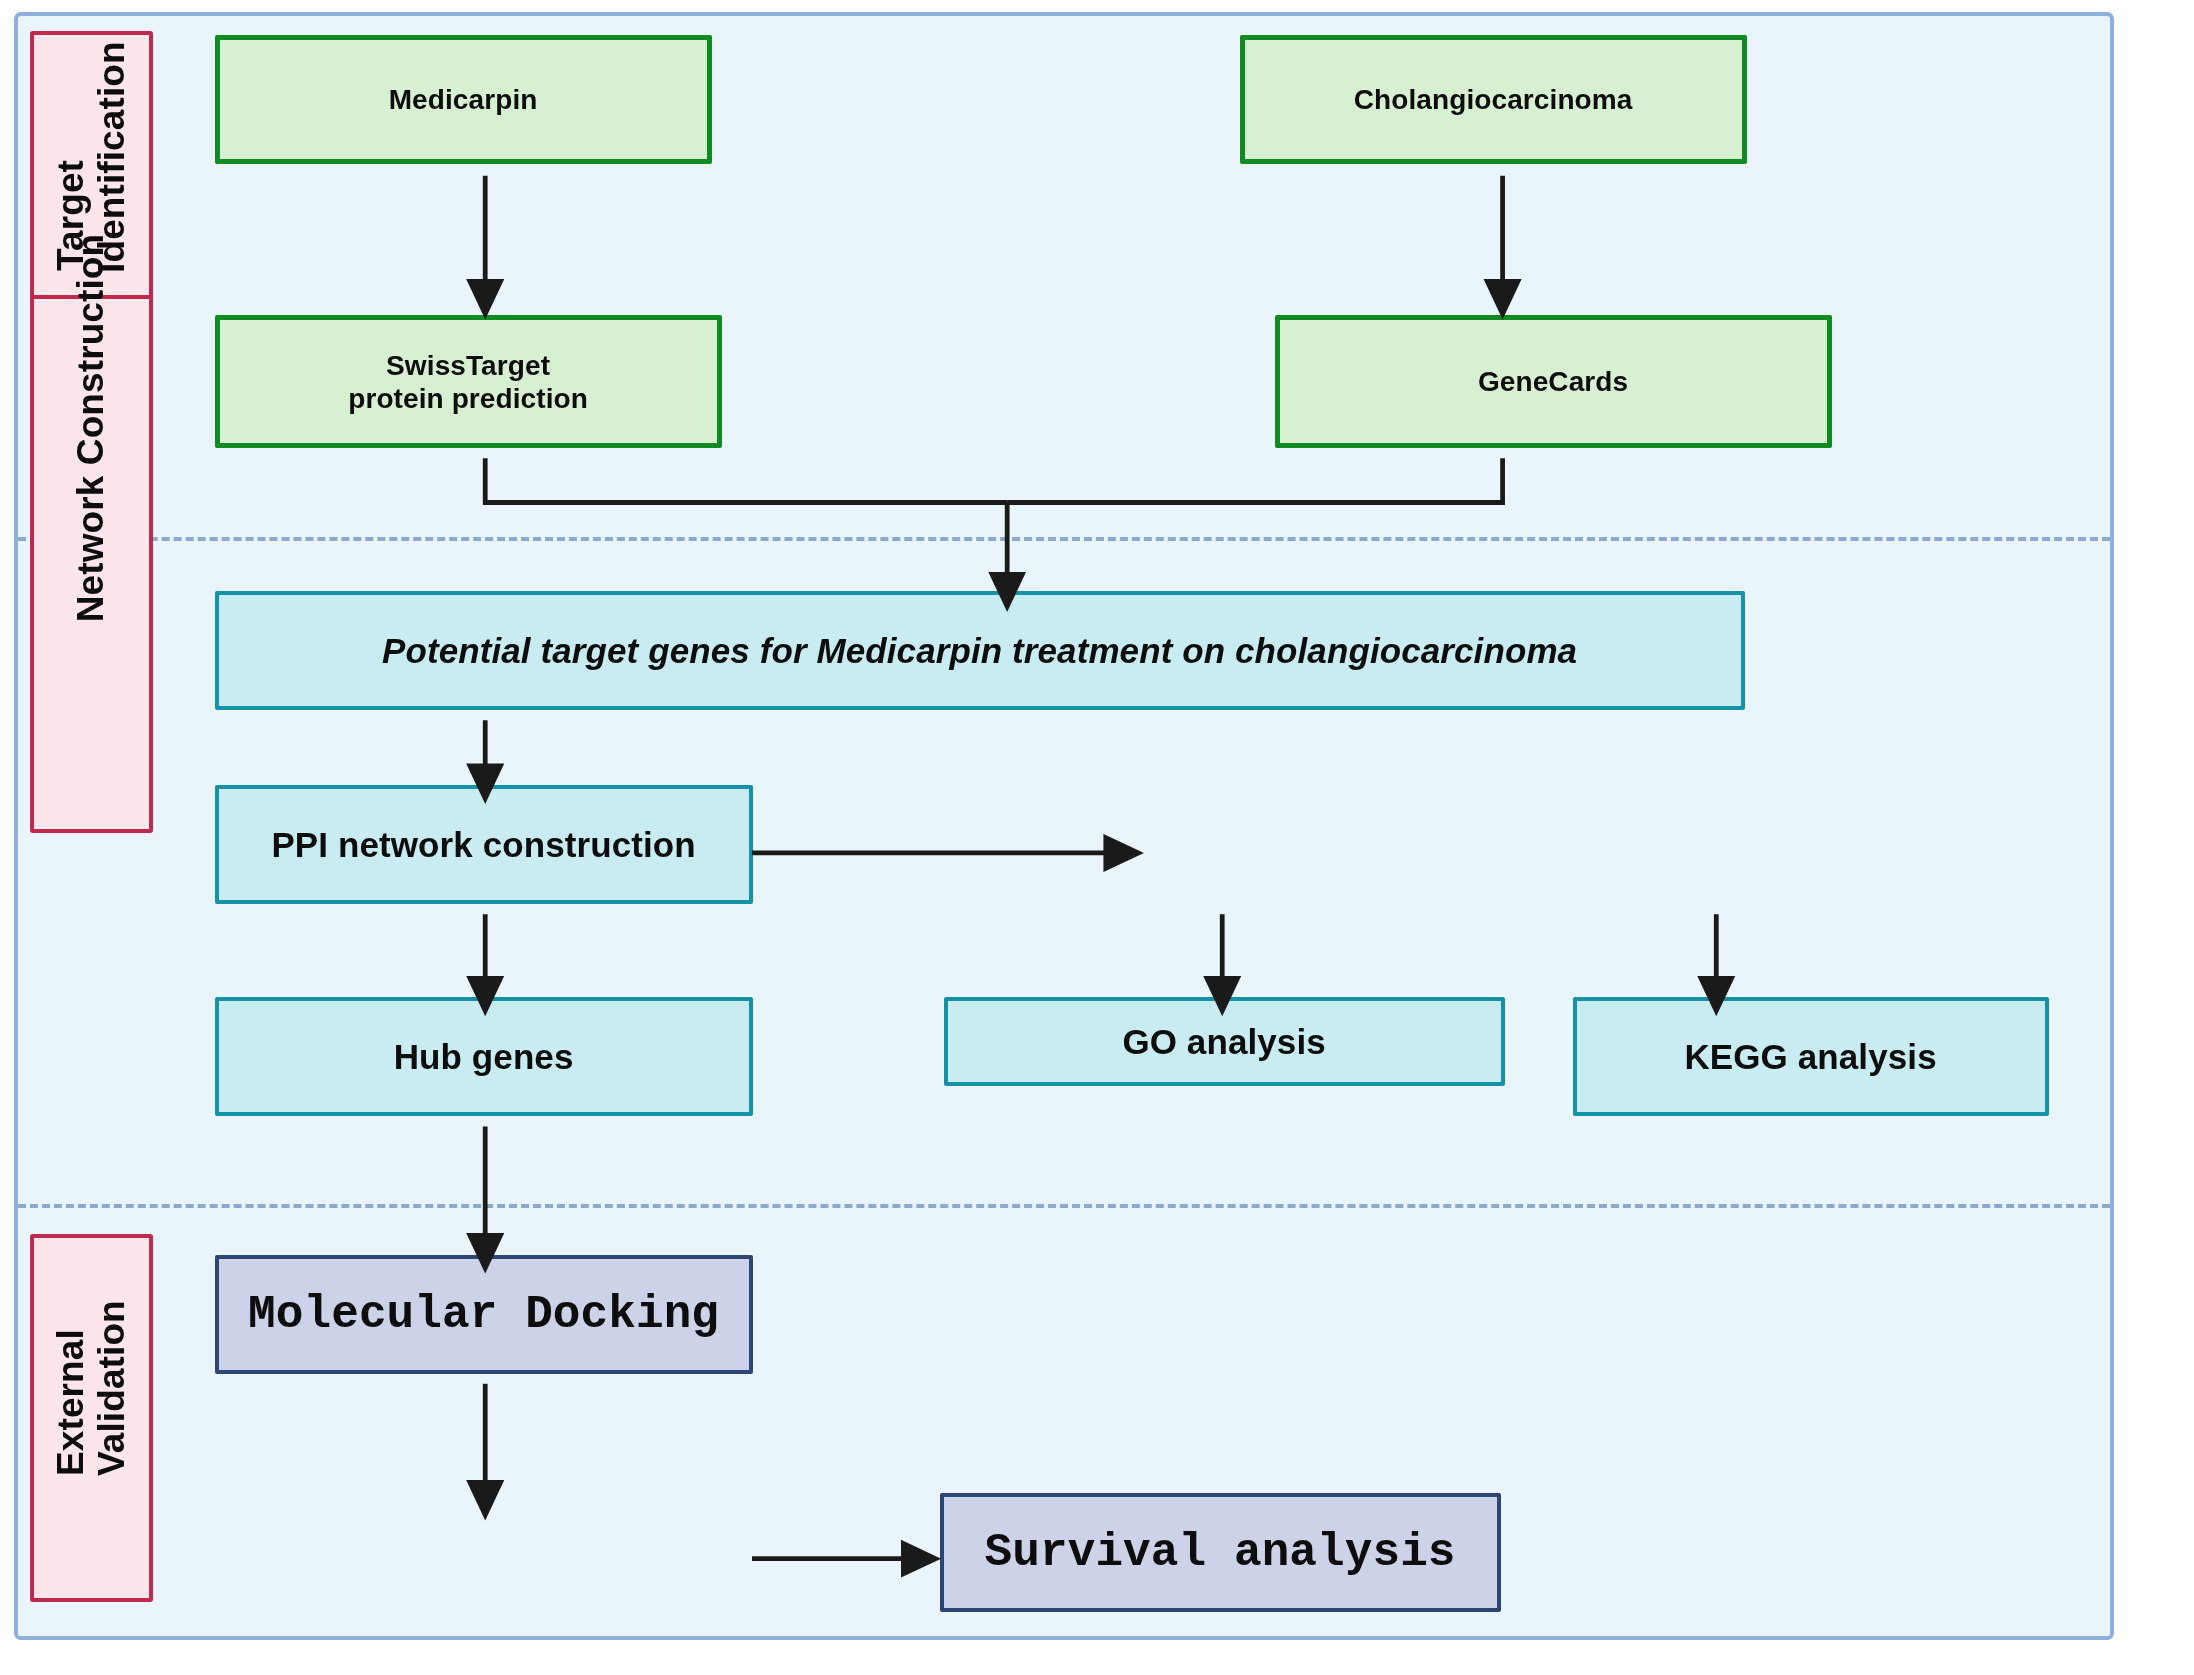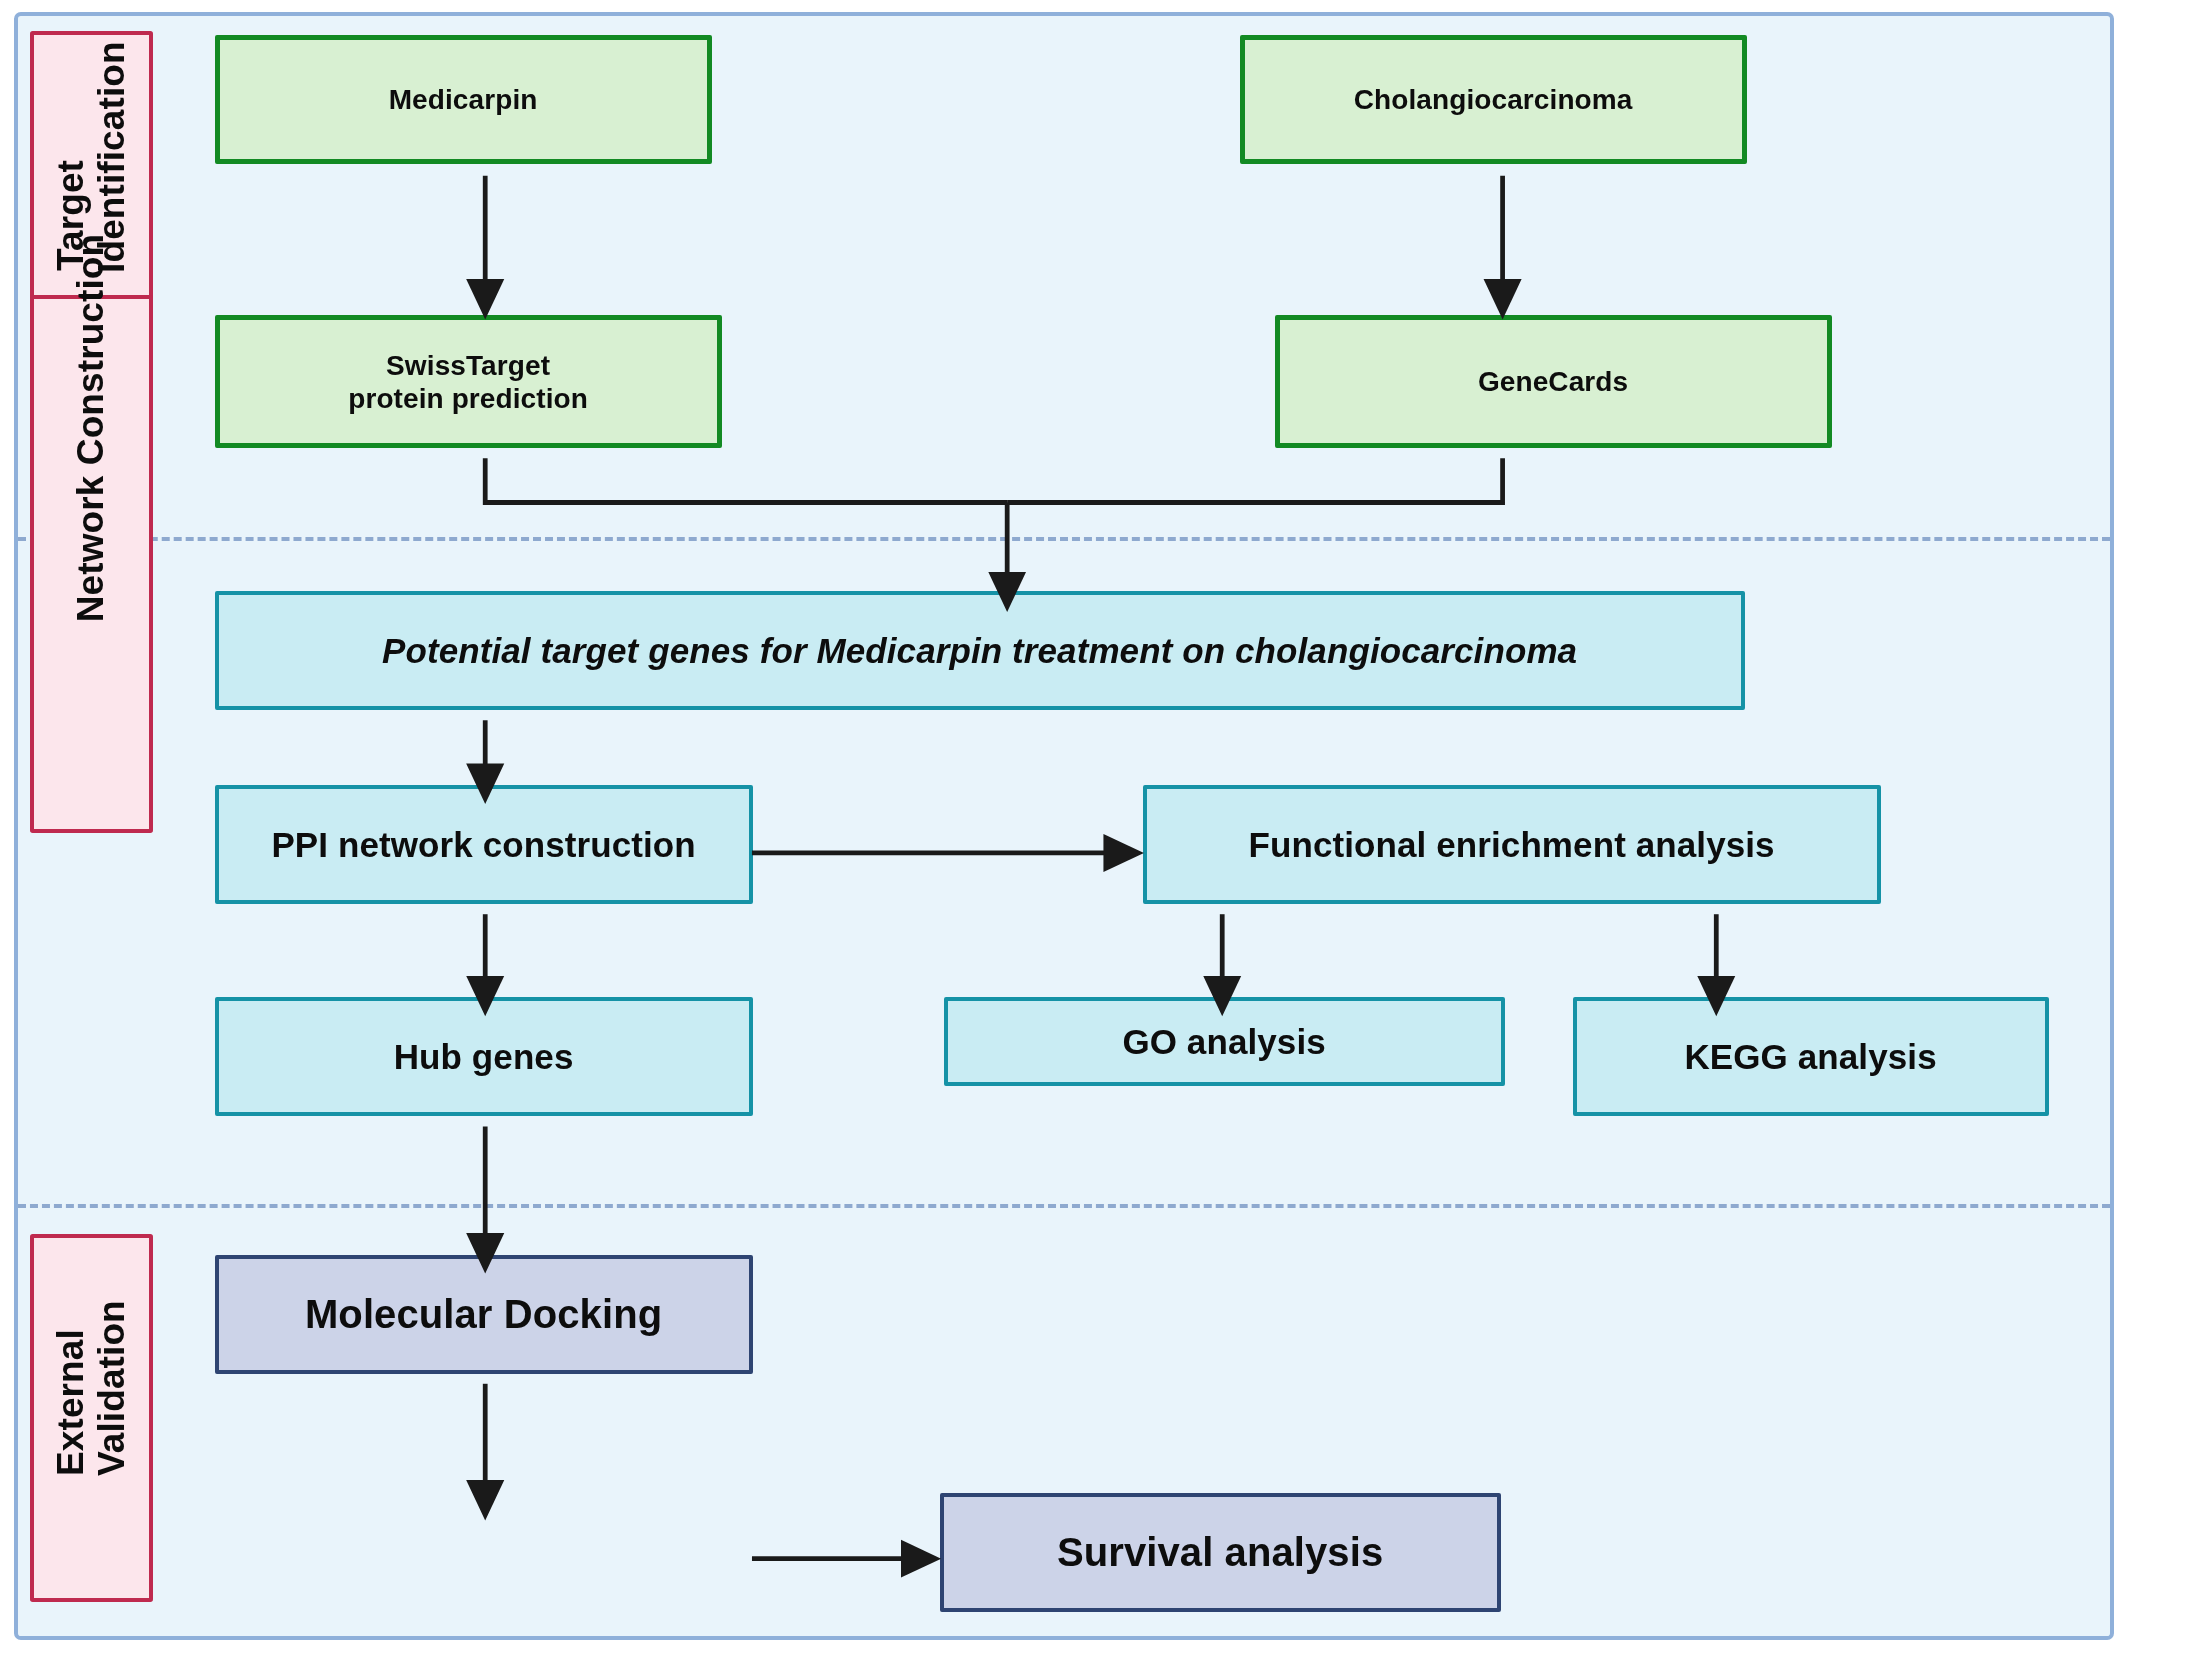--- a/index.html
+++ b/index.html
@@ -75,21 +75,22 @@
     background: #c9ecf3;
     border: 4.8px solid #1592a6;
     border-radius: 2px;
     font-size: 35px;
   }
   
   .purple {
     background: #ccd3e8;
     border: 4.8px solid #2e4472;
     border-radius: 2px;
-    font-size: 40px;
+    font-size: 46px;
+    font-family: Liberation Mono, monospace;
   }
 
   #arrows {
     position: absolute;
     left: 0; top: 0;
     width: 2194px;
     height: 1676px;
     pointer-events: none;
   }
 </style>
@@ -135,23 +136,20 @@
     </div>
 
     <div class="node cyan" style="left: 197px; top: 575px; width: 1530px; height: 119px; font-style: italic;">
       <span class="lbl">Potential target genes for Medicarpin treatment on cholangiocarcinoma</span>
     </div>
 
     <div class="node cyan" style="left: 197px; top: 769px; width: 538px; height: 119px;">
       <span class="lbl">PPI network construction</span>
     </div>
 
-    <div class="node cyan" style="left: 1125px; top: 769px; width: 738px; height: 119px;">
-      <span class="lbl">Functional enrichment analysis</span>
-    </div>
 
     <div class="node cyan" style="left: 197px; top: 981px; width: 538px; height: 119px;">
       <span class="lbl">Hub genes</span>
     </div>
 
     <div class="node cyan" style="left: 926px; top: 981px; width: 561px; height: 89px;">
       <span class="lbl">GO analysis</span>
     </div>
 
     <div class="node cyan" style="left: 1555px; top: 981px; width: 476px; height: 119px;">

